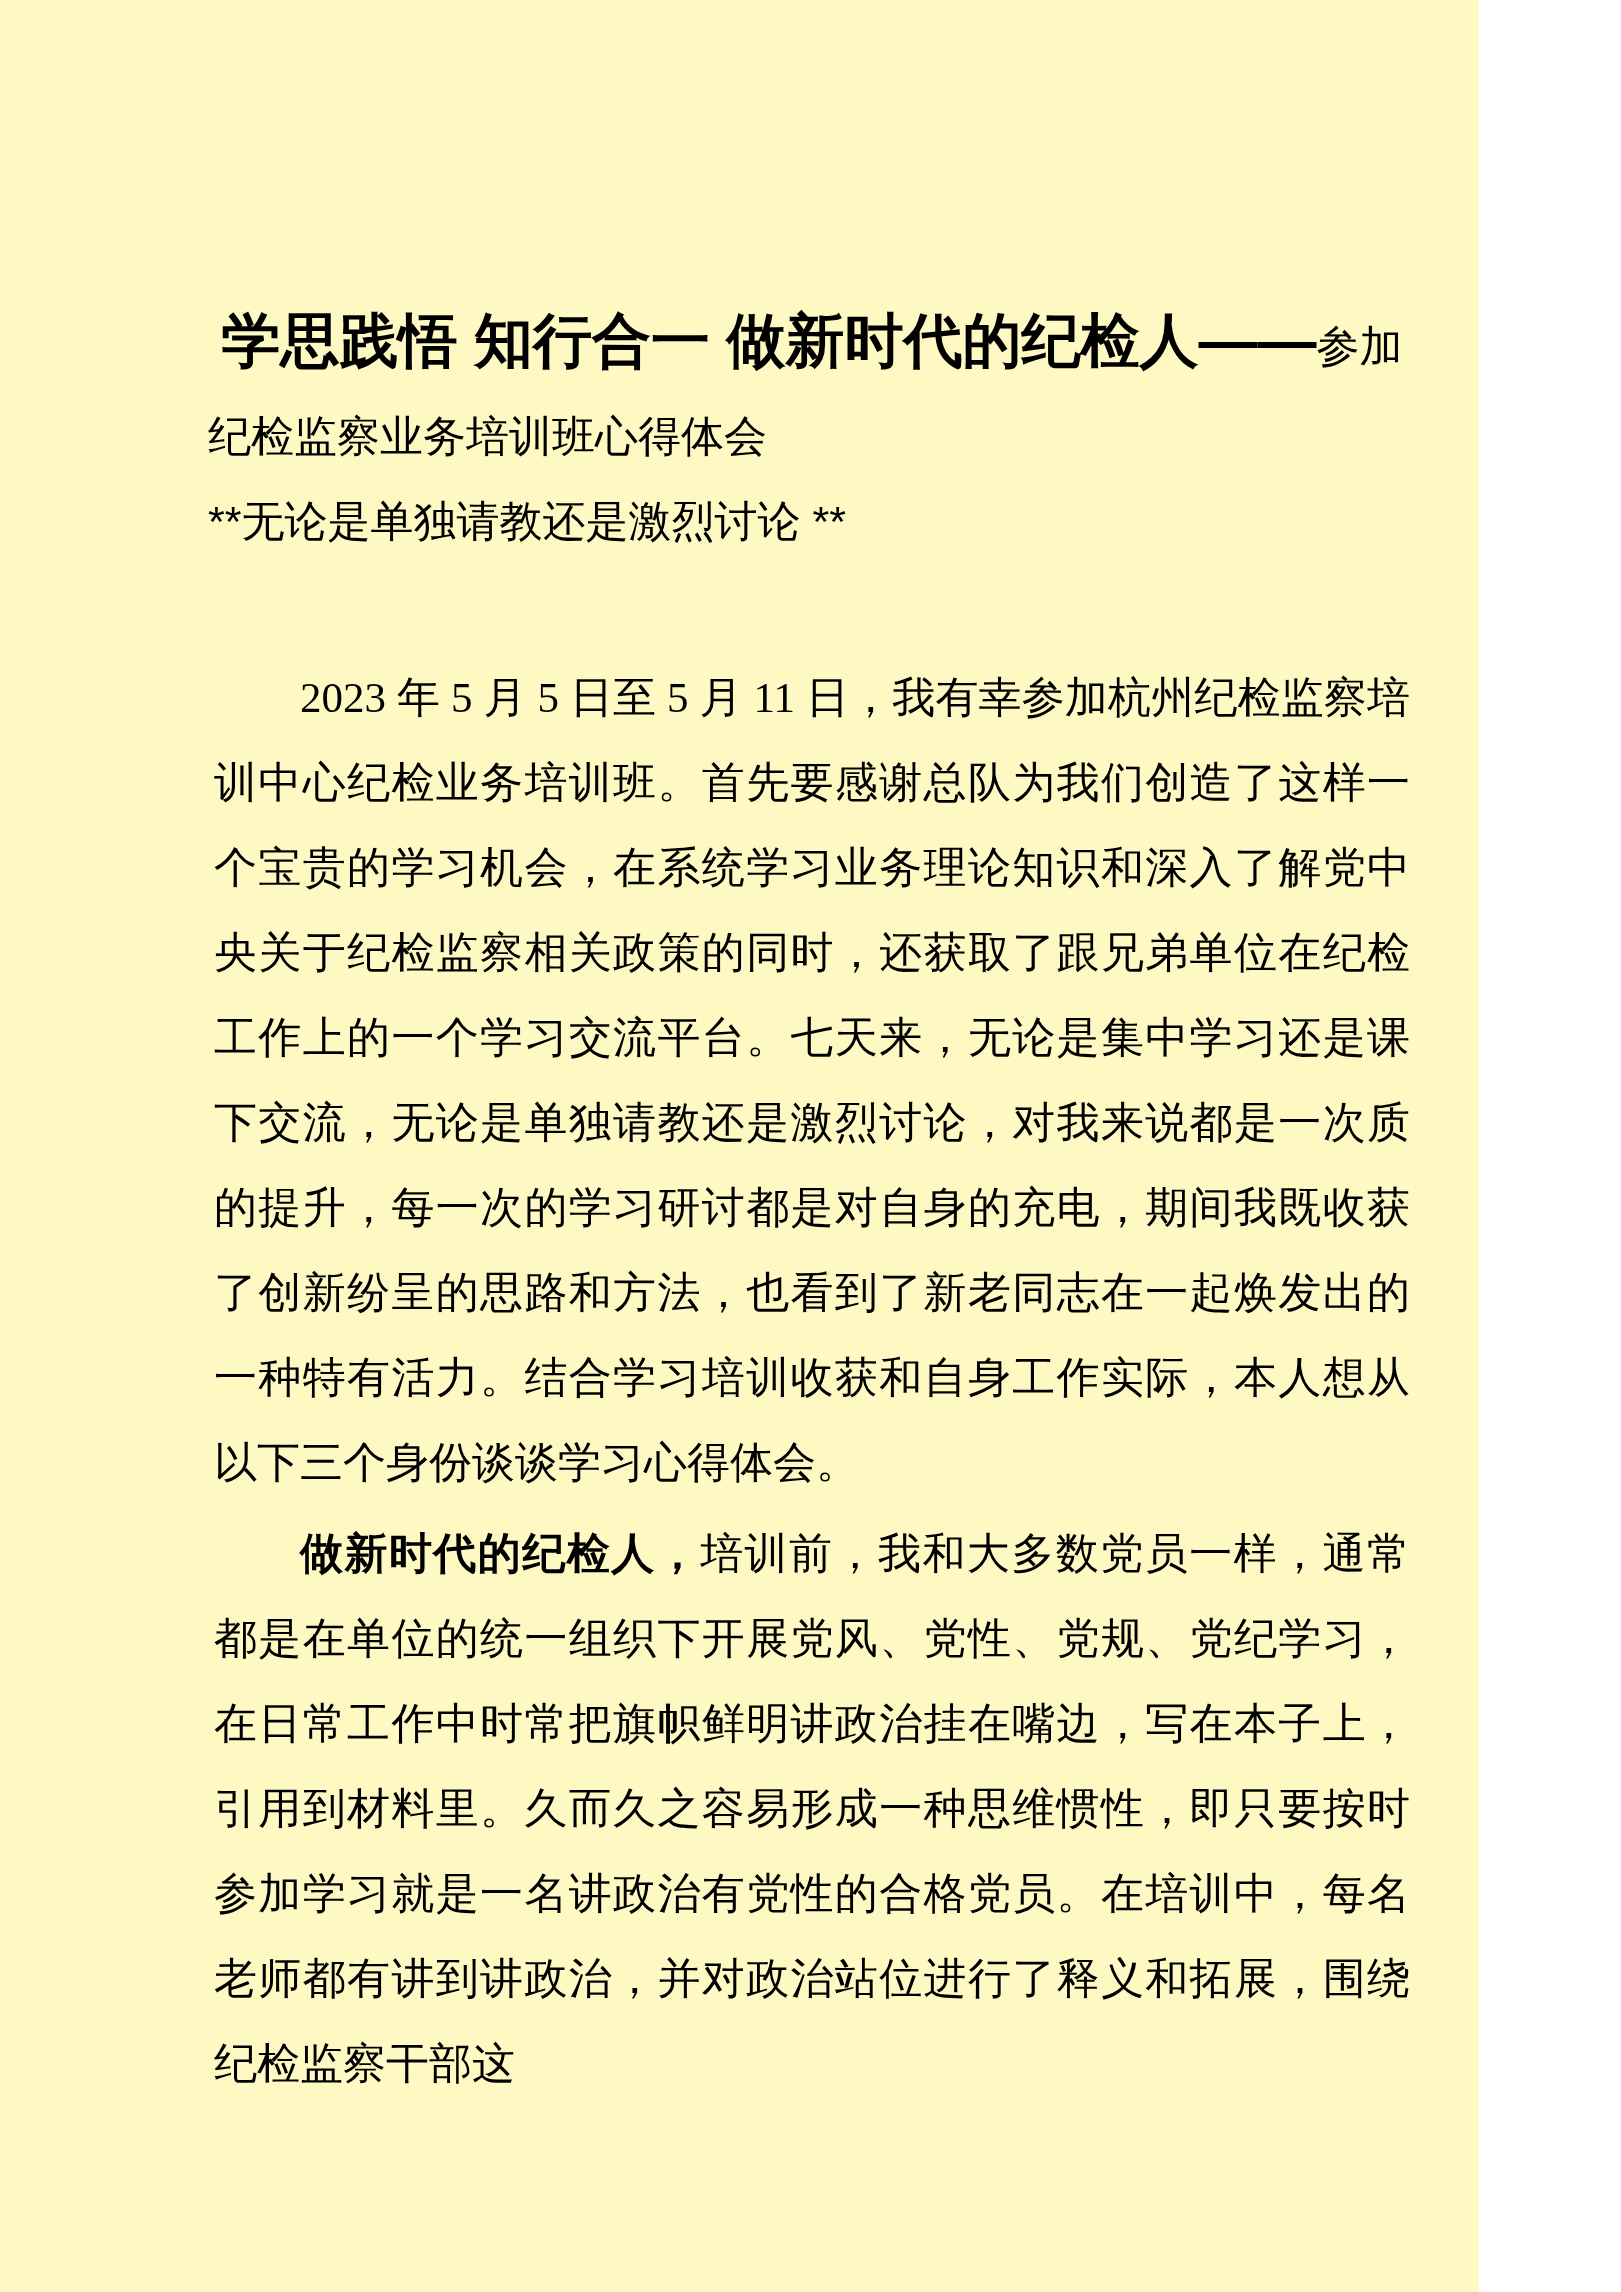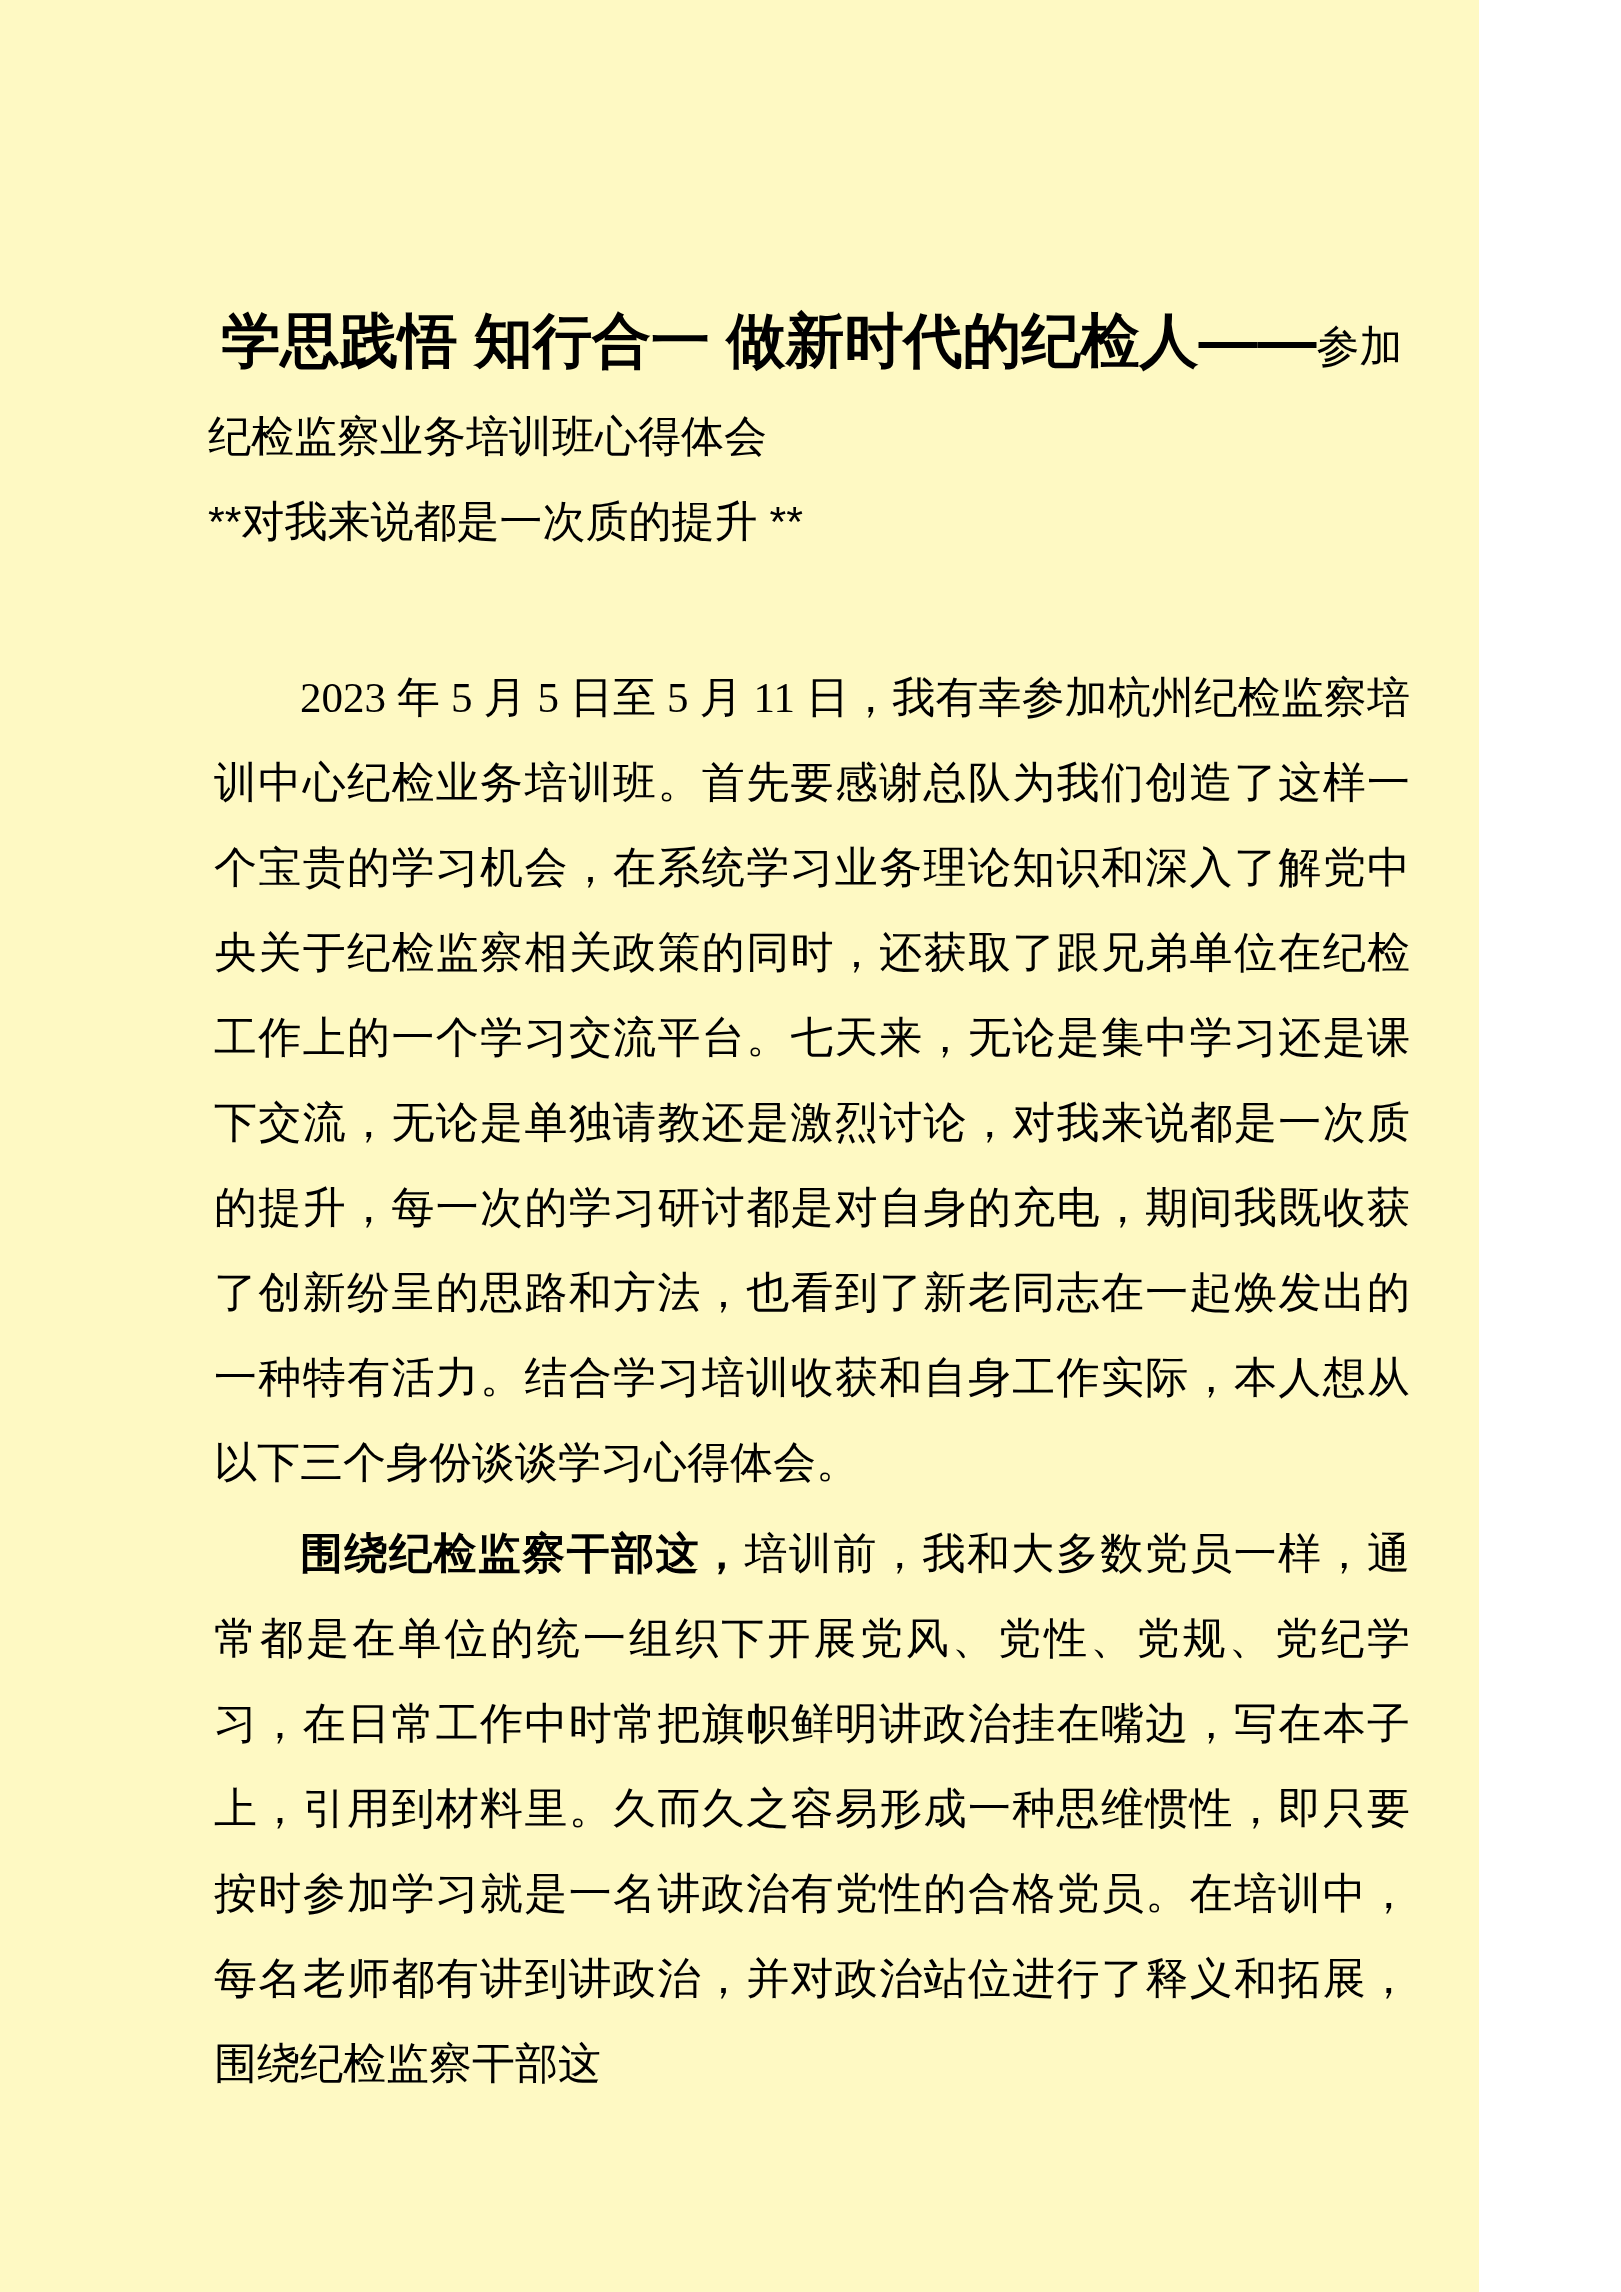--- a/index.html
+++ b/index.html
@@ -61,23 +61,23 @@
 </head>
 <body>
 
 <div class="page">
   <div class="content">
 
     <h1 class="doc-title"><span class="title-main">学思践悟 知行合一  做新时代的纪检人——</span><span class="title-suffix">参加</span></h1>
 
     <div class="title-line2">纪检监察业务培训班心得体会</div>
 
-    <div class="byline">**对我来说都是一次质的提升  **</div>
+    <div class="byline">**无论是单独请教还是激烈讨论  **</div>
 
     <div class="blank-line"></div>
 
     <p class="para">2023 年 5 月 5 日至 5 月 11 日，我有幸参加杭州纪检监察培训中心纪检业务培训班。首先要感谢总队为我们创造了这样一个宝贵的学习机会，在系统学习业务理论知识和深入了解党中央关于纪检监察相关政策的同时，还获取了跟兄弟单位在纪检工作上的一个学习交流平台。七天来，无论是集中学习还是课下交流，无论是单独请教还是激烈讨论，对我来说都是一次质的提升，每一次的学习研讨都是对自身的充电，期间我既收获了创新纷呈的思路和方法，也看到了新老同志在一起焕发出的一种特有活力。结合学习培训收获和自身工作实际，本人想从以下三个身份谈谈学习心得体会。</p>
 
-    <p class="para"><span class="lead">围绕纪检监察干部这，</span><span>培训前，我和大多数党员一样，通常都是在单位的统一组织下开展党风、党性、党规、党纪学习，在日常工作中时常把旗帜鲜明讲政治挂在嘴边，写在本子上，引用到材料里。久而久之容易形成一种思维惯性，即只要按时参加学习就是一名讲政治有党性的合格党员。在培训中，每名老师都有讲到讲政治，并对政治站位进行了释义和拓展，围绕纪检监察干部这</span></p>
+    <p class="para"><span class="lead">做新时代的纪检人，</span><span>培训前，我和大多数党员一样，通常都是在单位的统一组织下开展党风、党性、党规、党纪学习，在日常工作中时常把旗帜鲜明讲政治挂在嘴边，写在本子上，引用到材料里。久而久之容易形成一种思维惯性，即只要按时参加学习就是一名讲政治有党性的合格党员。在培训中，每名老师都有讲到讲政治，并对政治站位进行了释义和拓展，围绕纪检监察干部这</span></p>
 
   </div>
 </div>
 
 
 </body></html>

